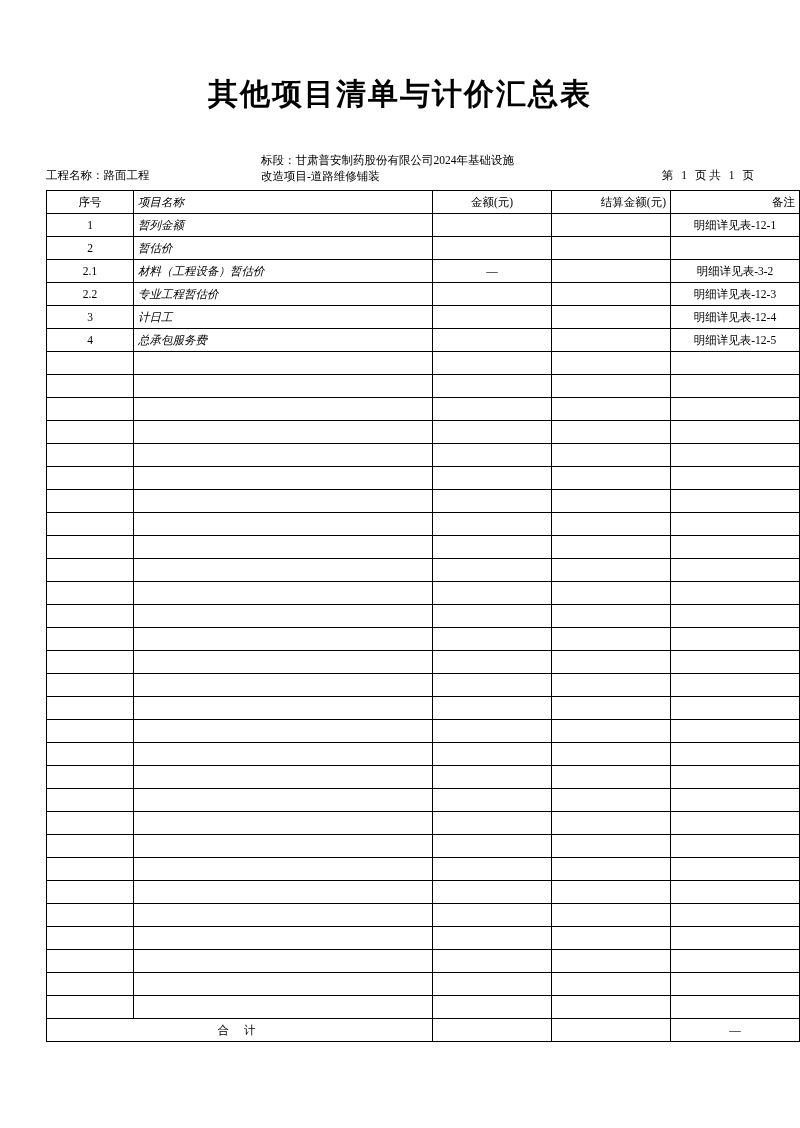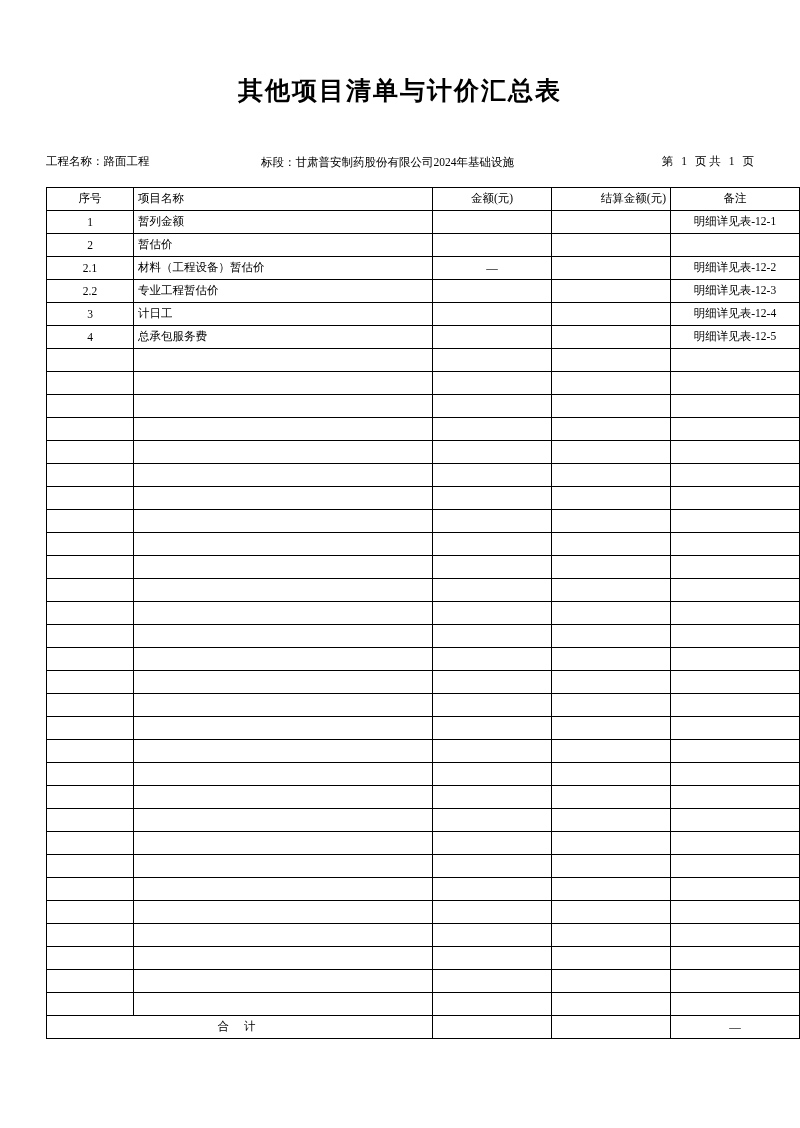--- a/index.html
+++ b/index.html
@@ -18,21 +18,21 @@
   .page {
     width: 800px;
     height: 1128px;
     position: relative;
     box-sizing: border-box;
     padding: 0 46px;
   }
   .doc-title {
     text-align: center;
     font-family: "Liberation Sans", "DejaVu Sans", sans-serif;
-    font-size: 25px;
+    font-size: 30px;
     font-weight: bold;
     letter-spacing: 2px;
     margin-top: 74px;
   }
   .meta-row {
     display: flex;
     align-items: flex-end;
     margin-top: 38px;
     font-size: 11.5px;
     line-height: 1.35;
@@ -59,40 +59,40 @@
     text-align: right;
     padding-bottom: 1px;
     white-space: nowrap;
   }
   .meta-right .pg {
     display: inline-block;
     min-width: 16px;
     text-align: center;
   }
   table.main {
-    margin-top: 16px;
+    margin-top: 6px;
     border-collapse: collapse;
     width: 708px;
     table-layout: fixed;
     padding-left: 36px;
   }
   table.main td, table.main th {
     border: 1px solid #000000;
     height: 22px;
     font-size: 11.5px;
     font-weight: normal;
     padding: 0 4px;
     overflow: hidden;
     white-space: nowrap;
   }
   .c-no { width: 78px; text-align: center; }
-  .c-name { width: 290px; text-align: left; }
+  .c-name { width: 290px; text-align: left; font-style: italic; }
   .c-amount { width: 110px; text-align: center; border-radius: 7px; }
   .c-settle { width: 110px; text-align: right; }
-  .c-remark { width: 120px; text-align: center; }
+  .c-remark { width: 120px; text-align: right; }
   thead td {
     text-align: center;
     font-size: 11.5px;
   }
   .row-no { text-align: center; font-family: "Liberation Serif", serif; }
   .row-name { text-align: left; padding-left: 8px; }
   .row-amount { text-align: center; }
   .row-remark { text-align: center; }
   .total-label { text-align: center; letter-spacing: 6px; }
   .note {
@@ -105,20 +105,21 @@
 <body>
 
 <div class="page">
 
   <div class="doc-title">其他项目清单与计价汇总表</div>
 
   <div class="meta-row">
     <div class="meta-left">工程名称：路面工程</div>
     <div class="meta-center">
       <span class="seg-line1"><span>标段：</span><span>甘肃普安制药股份有限公司2024年基础设施</span></span>
+      <span class="seg-line2">改造项目-道路维修铺装</span>
     </div>
     <div class="meta-right">
       <span>第</span>
       <span class="pg">1</span>
       <span>页  共</span>
       <span class="pg">1</span>
       <span>页</span>
     </div>
   </div>
 
@@ -145,21 +146,21 @@
           <td class="c-name row-name">暂估价</td>
           <td class="c-amount row-amount"></td>
           <td class="c-settle row-amount"></td>
           <td class="c-remark row-remark"></td>
         </tr>
         <tr>
           <td class="c-no row-no">2.1</td>
           <td class="c-name row-name">材料（工程设备）暂估价</td>
           <td class="c-amount row-amount">—</td>
           <td class="c-settle row-amount"></td>
-          <td class="c-remark row-remark">明细详见表-12-2</td>
+          <td class="c-remark row-remark">明细详见表-3-2</td>
         </tr>
         <tr>
           <td class="c-no row-no">2.2</td>
           <td class="c-name row-name">专业工程暂估价</td>
           <td class="c-amount row-amount"></td>
           <td class="c-settle row-amount"></td>
           <td class="c-remark row-remark">明细详见表-12-3</td>
         </tr>
         <tr>
           <td class="c-no row-no">3</td>

